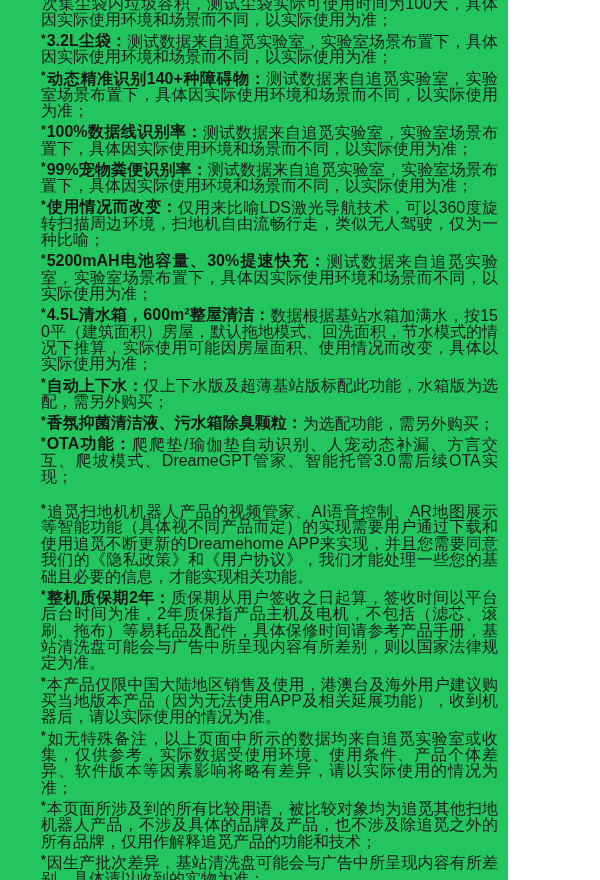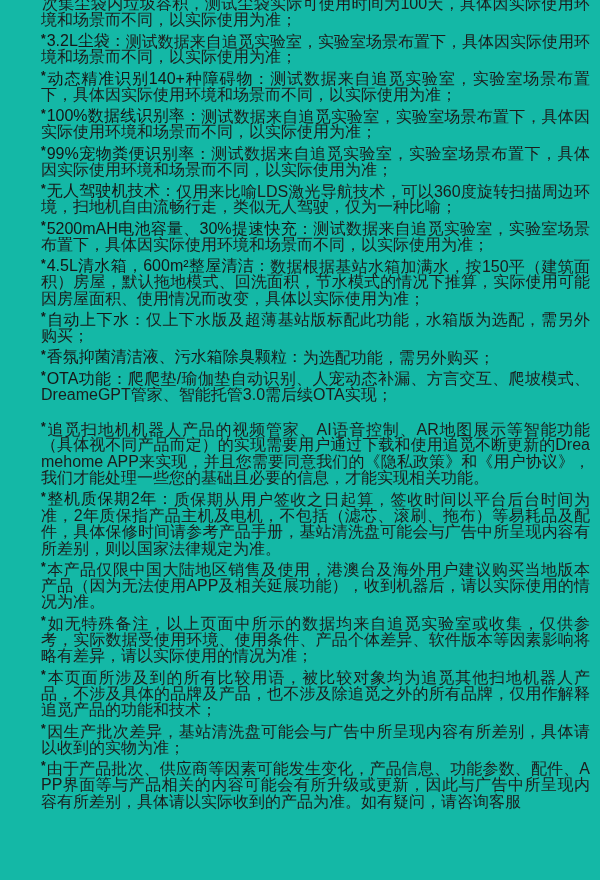--- a/index.html
+++ b/index.html
@@ -5,36 +5,36 @@
   html, body { margin: 0; padding: 0; }
   body {
     width: 600px;
     height: 880px;
     background: #ffffff;
     overflow: hidden;
     font-family: "Liberation Sans", "DejaVu Sans", sans-serif;
   }
   .page {
     position: relative;
-    width: 600px;
+    width: 508px;
     height: 880px;
     overflow: hidden;
-    background: #14b8a6;
+    background: #22c55e;
   }
   .content {
     margin: -7px 10px 0 41px;
     text-align: justify;
     text-justify: inter-ideograph;
     font-size: 16px;
     line-height: 16.4px;
     color: #1c1c1c;
     word-break: break-all;
   }
   .para { margin: 0 0 2.2px 0; }
-  .lead { font-weight: 400; color: #161616; margin-top: 28px; }
+  .lead { font-weight: 700; color: #161616; margin-top: 28px; }
   .bullet {
     font-weight: 700;
     font-size: 12px;
     vertical-align: 3.5px;
     margin-right: 1px;
     color: #161616;
   }
   .section-gap { height: 13px; }
 </style>
 </head>
@@ -46,21 +46,21 @@
   <p class="para"><span class="bullet"></span><span class="lead"></span><span class="body-text">次集尘袋内垃圾容积，测试尘袋实际可使用时间为100天，具体因实际使用环境和场景而不同，以实际使用为准；</span></p>
 
   <p class="para"><span class="bullet">*</span><span class="lead">3.2L尘袋：</span><span class="body-text">测试数据来自追觅实验室，实验室场景布置下，具体因实际使用环境和场景而不同，以实际使用为准；</span></p>
 
   <p class="para"><span class="bullet">*</span><span class="lead">动态精准识别140+种障碍物：</span><span class="body-text">测试数据来自追觅实验室，实验室场景布置下，具体因实际使用环境和场景而不同，以实际使用为准；</span></p>
 
   <p class="para"><span class="bullet">*</span><span class="lead">100%数据线识别率：</span><span class="body-text">测试数据来自追觅实验室，实验室场景布置下，具体因实际使用环境和场景而不同，以实际使用为准；</span></p>
 
   <p class="para"><span class="bullet">*</span><span class="lead">99%宠物粪便识别率：</span><span class="body-text">测试数据来自追觅实验室，实验室场景布置下，具体因实际使用环境和场景而不同，以实际使用为准；</span></p>
 
-  <p class="para"><span class="bullet">*</span><span class="lead">无人驾驶机技术：</span><span class="body-text">仅用来比喻LDS激光导航技术，可以360度旋转扫描周边环境，扫地机自由流畅行走，类似无人驾驶，仅为一种比喻；</span></p>
+  <p class="para"><span class="bullet">*</span><span class="lead">使用情况而改变：</span><span class="body-text">仅用来比喻LDS激光导航技术，可以360度旋转扫描周边环境，扫地机自由流畅行走，类似无人驾驶，仅为一种比喻；</span></p>
 
   <p class="para"><span class="bullet">*</span><span class="lead">5200mAH电池容量、30%提速快充：</span><span class="body-text">测试数据来自追觅实验室，实验室场景布置下，具体因实际使用环境和场景而不同，以实际使用为准；</span></p>
 
   <p class="para"><span class="bullet">*</span><span class="lead">4.5L清水箱，600m²整屋清洁：</span><span class="body-text">数据根据基站水箱加满水，按150平（建筑面积）房屋，默认拖地模式、回洗面积，节水模式的情况下推算，实际使用可能因房屋面积、使用情况而改变，具体以实际使用为准；</span></p>
 
   <p class="para"><span class="bullet">*</span><span class="lead">自动上下水：</span><span class="body-text">仅上下水版及超薄基站版标配此功能，水箱版为选配，需另外购买；</span></p>
 
 
   <p class="para"><span class="bullet">*</span><span class="lead">香氛抑菌清洁液、污水箱除臭颗粒：</span><span class="body-text">为选配功能，需另外购买；</span></p>
 

